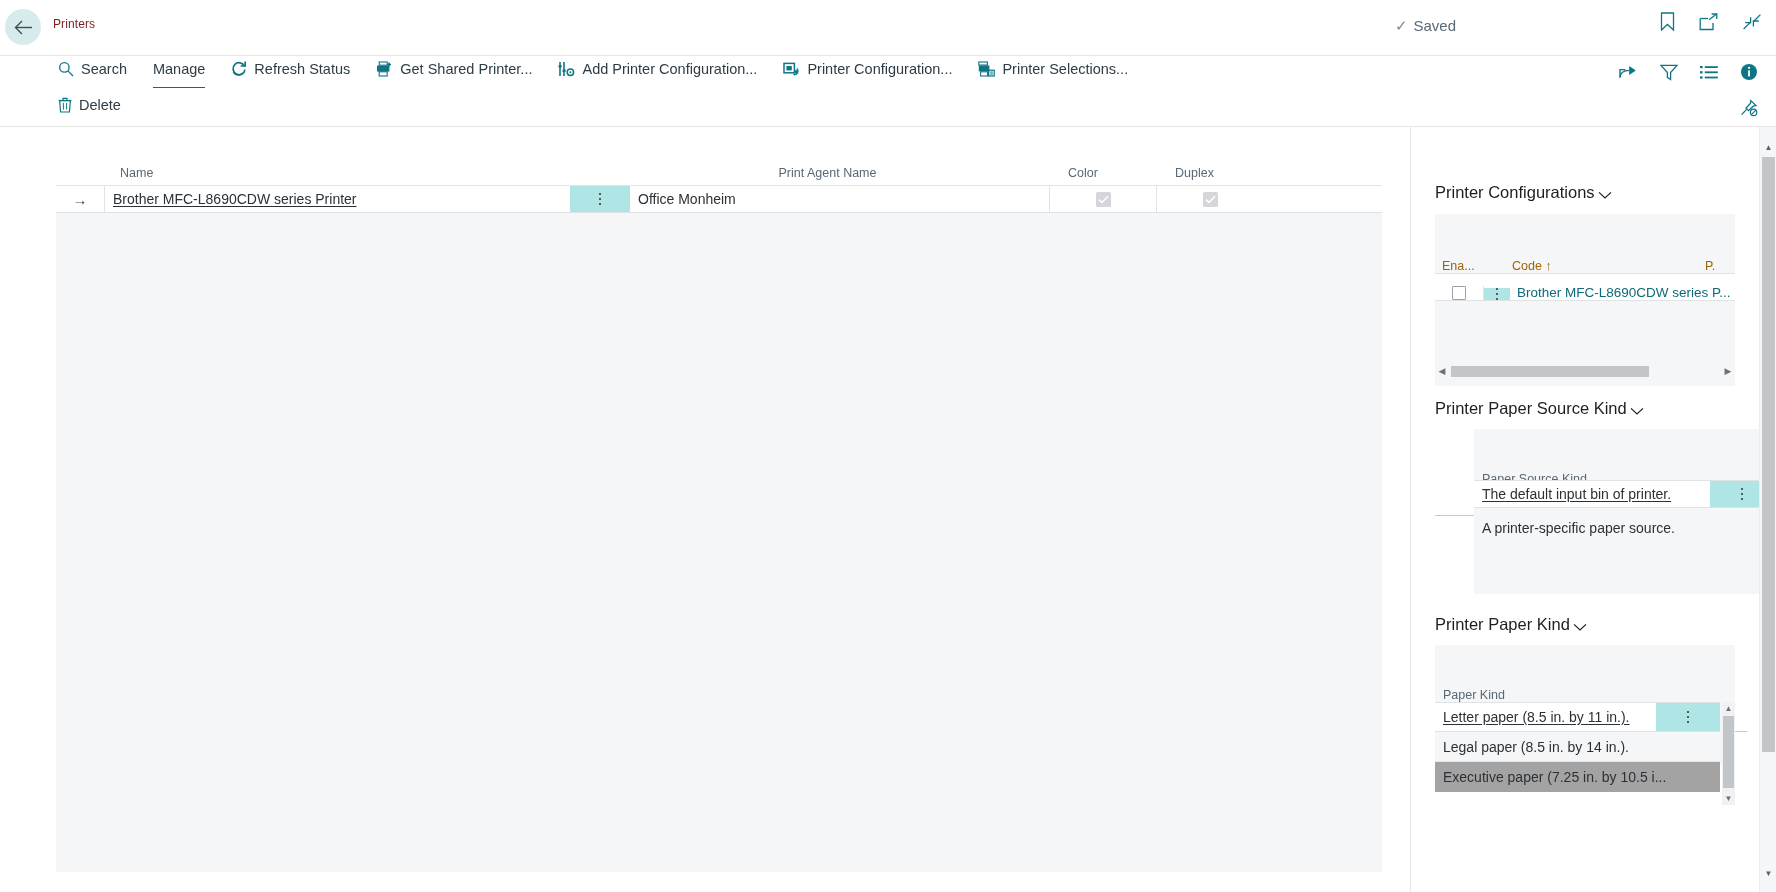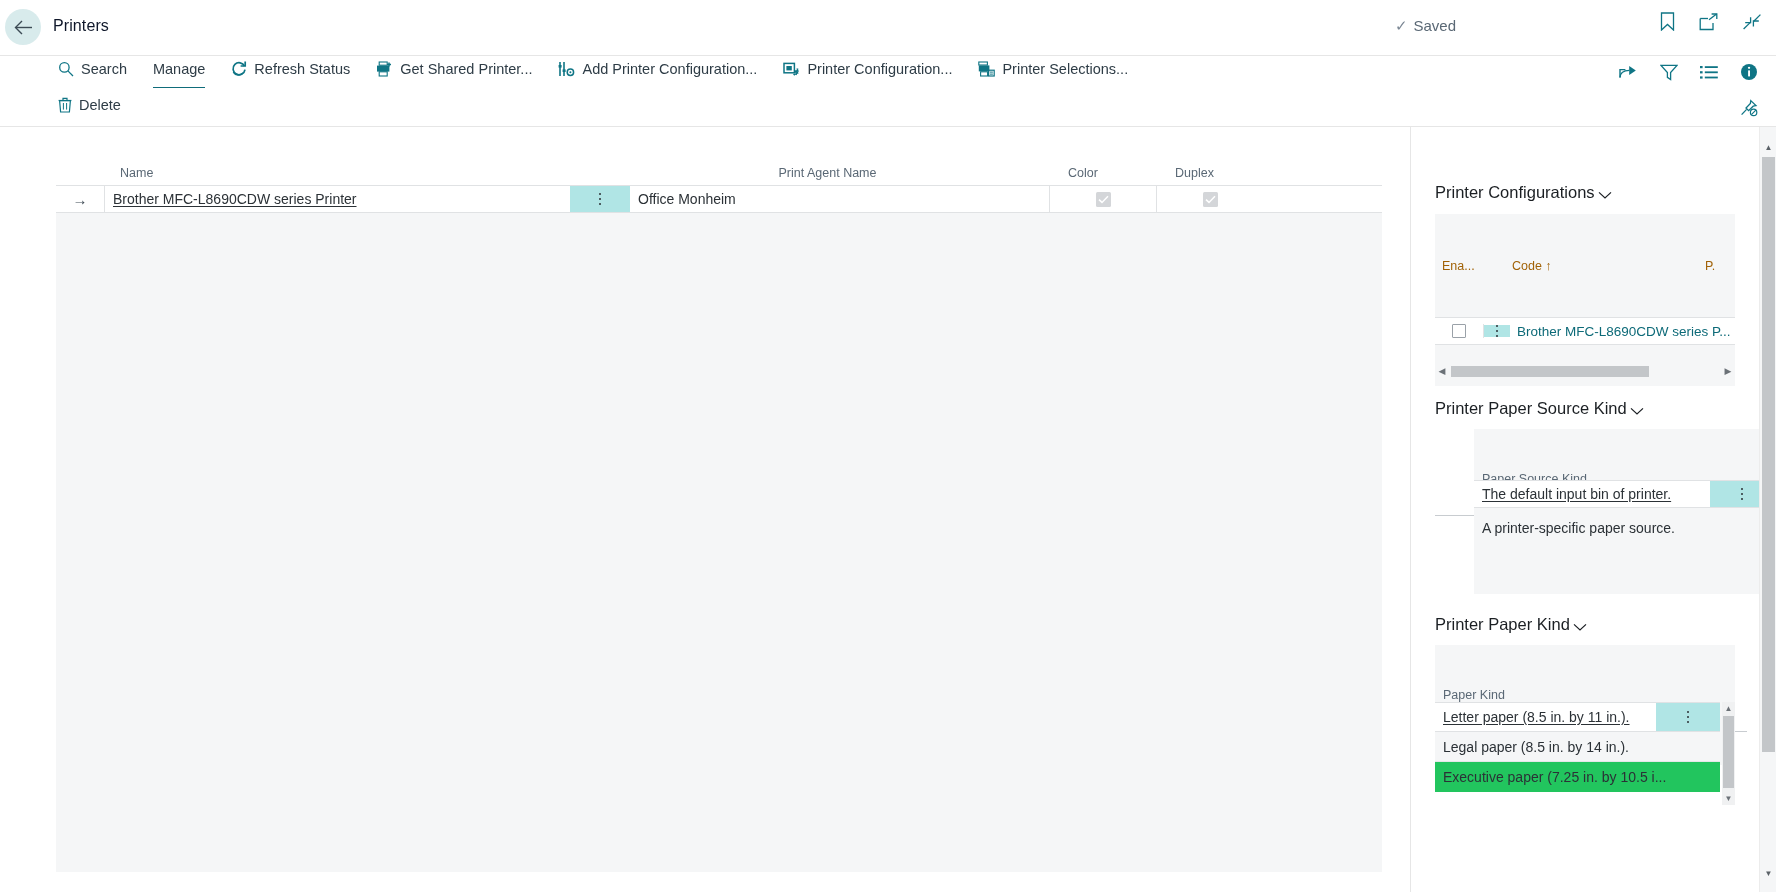--- a/index.html
+++ b/index.html
@@ -20,21 +20,21 @@
   .back-btn {
     position: absolute; left: 5px; top: 9px;
     width: 36px; height: 36px; border-radius: 50%;
     background: #d8ebec;
     display: flex; align-items: center; justify-content: center;
     cursor: pointer;
   }
   .back-btn svg { display: block; }
   .page-title {
     position: absolute; left: 53px; top: 17px;
-    font-size: 16px; color: #0f172a; letter-spacing: .1px;
+    font-size: 12px; color: #7f1d1d; letter-spacing: .1px;
   }
   .saved-wrap {
     position: absolute; right: 320px; top: 17px;
     display: flex; align-items: center; gap: 6px;
     font-size: 15px; color: #5a6875;
   }
   .saved-wrap .chk { color: #7b8794; font-size: 15px; line-height: 1; }
   .hdr-icons {
     position: absolute; right: 14px; top: 12px;
     display: flex; align-items: center; gap: 24px;
@@ -182,21 +182,21 @@
     display: flex; align-items: flex-end; font-size: 12.5px; color: #a16207;
   }
   .pc-h-ena { width: 46px; padding-left: 7px; }
   .pc-h-dots { width: 28px; }
   .pc-h-code { width: 196px; padding-left: 3px; }
   .pc-h-p { width: 30px; }
   .pc-row {
     position: absolute; left: 0; top: 59px; width: 300px; height: 28px;
     background: #ffffff;
     border-top: 1px solid #e0e2e4; border-bottom: 1px solid #e0e2e4;
-    display: flex; align-items: center; margin-top: 44px;
+    display: flex; align-items: flex-end;
   }
   .pc-c-ena {
     width: 49px; display: flex; align-items: center; justify-content: center;
     border-right: 1px solid #e0e2e4;
   }
   .pc-chk-empty {
     width: 14px; height: 14px; border: 1px solid #9aa1a8; background: #fff; border-radius: 1px;
   }
   .pc-c-dots {
     width: 26px; background: #b0e5e5; display: flex; align-items: center; justify-content: center;
@@ -253,21 +253,21 @@
     position: absolute; left: 0; top: 33px; width: 285px; height: 24px;
     display: flex; align-items: flex-end; font-size: 12.5px; color: #5a6875;
     padding-left: 8px;
   }
   .pk-row {
     position: absolute; left: 0; width: 285px; height: 30px;
     display: flex; align-items: stretch;
   }
   .pk-row.sel { top: 57px; background: #ffffff; border-top: 1px solid #e0e2e4; border-bottom: 1px solid #e0e2e4; }
   .pk-row.r2 { top: 87px; background: #f5f6f7; border-bottom: 1px solid #e6e7e8; }
-  .pk-row.r3 { top: 117px; background: #22c55e; }
+  .pk-row.r3 { top: 117px; background: #a3a3a3; }
   .pk-val {
     flex: 1; display: flex; align-items: center; padding-left: 8px;
     font-size: 14px; color: #2b3136; white-space: nowrap; overflow: hidden;
   }
   .pk-row.sel .pk-val .linktext { text-decoration: underline; text-underline-offset: 2px; cursor: pointer; }
   .pk-dots {
     width: 64px; background: #b0e5e5; display: flex; align-items: center; justify-content: center;
     cursor: pointer;
   }
   .pk-vscroll {

